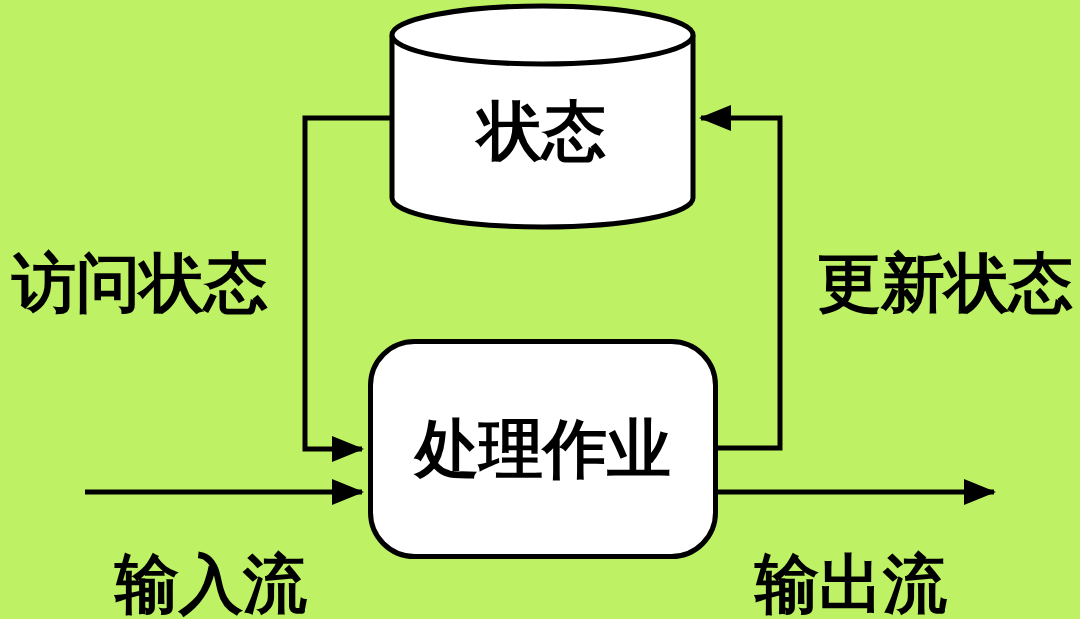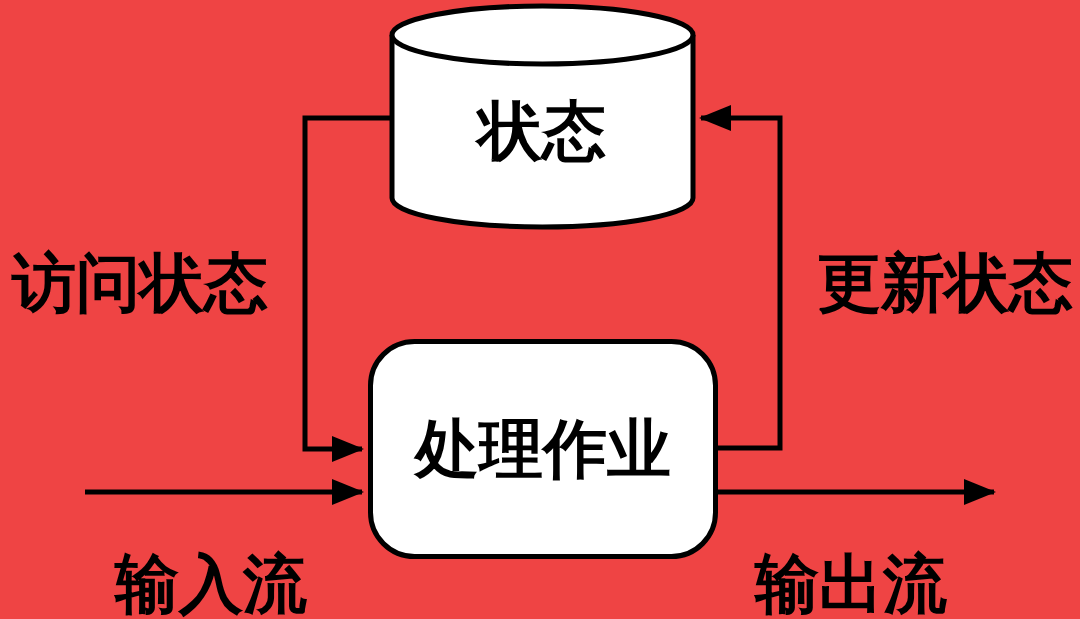--- a/index.html
+++ b/index.html
@@ -4,21 +4,21 @@
 <style>
   html, body {
     margin: 0;
     padding: 0;
     background: #ffffff;
   }
   .canvas {
     position: relative;
     width: 1080px;
     height: 619px;
-    background: #ef4444;
+    background: #bef264;
     overflow: hidden;
     font-family: "Liberation Sans", sans-serif;
   }
   svg text {
     font-family: "Liberation Sans", "DejaVu Sans", sans-serif;
     font-weight: 700;
     fill: #000000;
   }
   .node-label {
     font-size: 64px;

